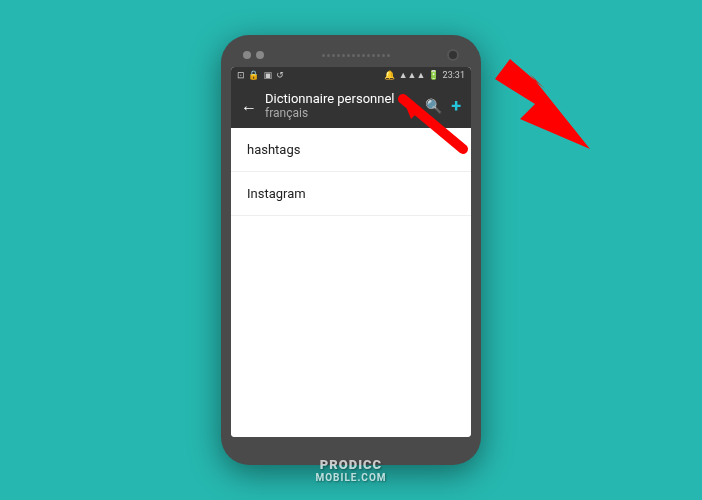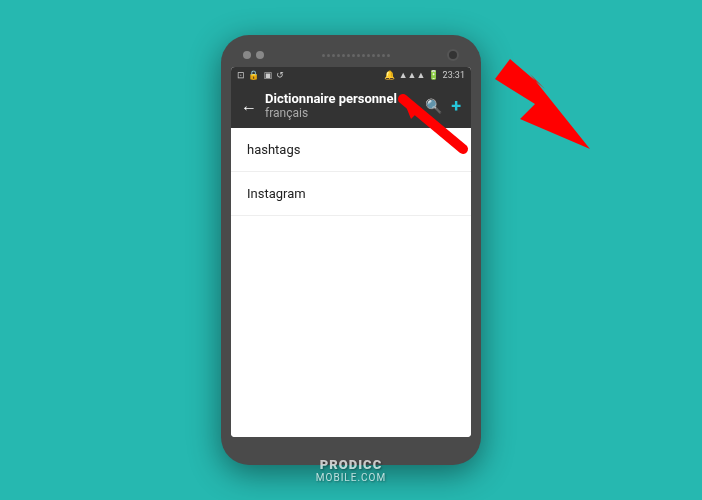--- a/index.html
+++ b/index.html
@@ -120,21 +120,21 @@
       flex-shrink: 0;
     }
 
     .app-bar-titles {
       flex: 1;
     }
 
     .app-bar-title {
       color: #fff;
       font-size: 13px;
-      font-weight: 700;
+      font-weight: 400;
     }
 
     .app-bar-subtitle {
       color: #aaa;
       font-size: 12px;
     }
 
     .app-bar-actions {
       display: flex;
       gap: 8px;
@@ -184,21 +184,21 @@
     .watermark-top {
       font-size: 13px;
       font-weight: 900;
       color: #fff;
       letter-spacing: 1px;
       text-shadow: 1px 1px 2px rgba(0,0,0,0.5);
     }
 
     .watermark-bottom {
       font-size: 10px;
-      font-weight: 400;
+      font-weight: 700;
       color: #fff;
       letter-spacing: 1px;
       text-shadow: 1px 1px 2px rgba(0,0,0,0.5);
     }
 
     
     .arrow-overlay {
       position: absolute;
       top: 54px;
       right: 8px;

